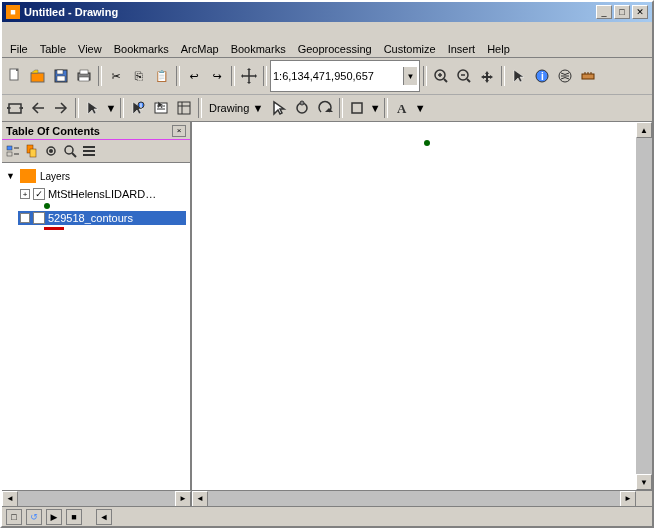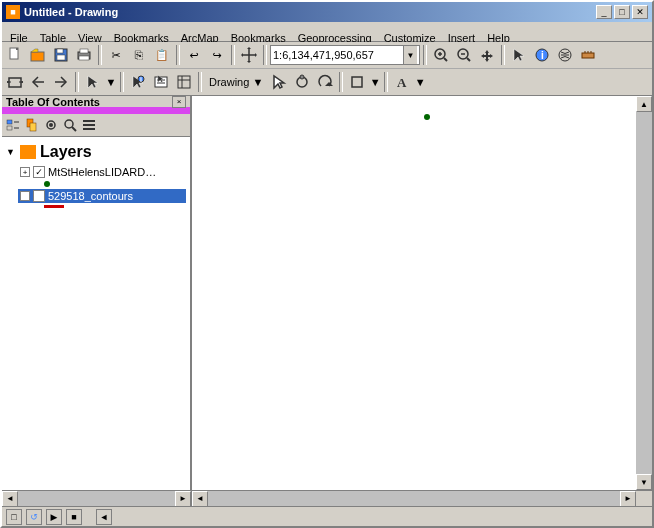--- a/index.html
+++ b/index.html
@@ -66,24 +66,24 @@
       border-bottom-color: #808080;
       font-size: 9px;
       text-align: center;
       line-height: 12px;
       cursor: pointer;
     }
 
     
     .menu-bar {
       background: #d4d0c8;
-      height: 20px;
-      display: flex;
-      align-items: flex-start;
-      padding: 8px 2px;
+      height: 36px;
+      display: flex;
+      align-items: flex-end;
+      padding: 0 2px;
       border-bottom: 1px solid #808080;
       flex-shrink: 0;
     }
     .menu-item {
       padding: 2px 6px;
       font-size: 11px;
       cursor: pointer;
       white-space: nowrap;
     }
 
@@ -121,21 +121,21 @@
       border-left: 1px solid #808080;
       border-right: 1px solid #ffffff;
       margin: 0 2px;
     }
 
     .toolbar-input-box {
       display: flex;
       align-items: center;
       background: white;
       border: 1px solid #808080;
-      height: 20px;
+      height: 32px;
       padding: 4px 2px;
     }
     .toolbar-input {
       border: none;
       outline: none;
       font-size: 11px;
       width: 130px;
       background: white;
     }
     .toolbar-dropdown-btn {
@@ -173,21 +173,21 @@
       flex-shrink: 0;
     }
 
     .toc-title-bar {
       background: #d4d0c8;
       height: 18px;
       display: flex;
       align-items: center;
       justify-content: space-between;
       padding: 0 4px;
-      border-bottom: 7px solid #d946ef;
+      border-bottom: 1px solid #d946ef;
       flex-shrink: 0;
     }
     .toc-title-text {
       font-size: 11px;
       font-weight: bold;
     }
     .toc-title-btn {
       width: 14px;
       height: 12px;
       background: #d4d0c8;
@@ -224,22 +224,22 @@
       cursor: pointer;
     }
     .folder-icon {
       width: 16px;
       height: 14px;
       background: #ff8c00;
       display: inline-block;
       flex-shrink: 0;
     }
     .layers-label {
-      font-size: 16px;
-      font-weight: bold;
+      font-size: 10px;
+      font-weight: normal;
     }
 
     .toc-layer-item {
       display: flex;
       flex-direction: column;
       margin-left: 12px;
       margin-top: 2px;
     }
 
     .toc-layer-row {

